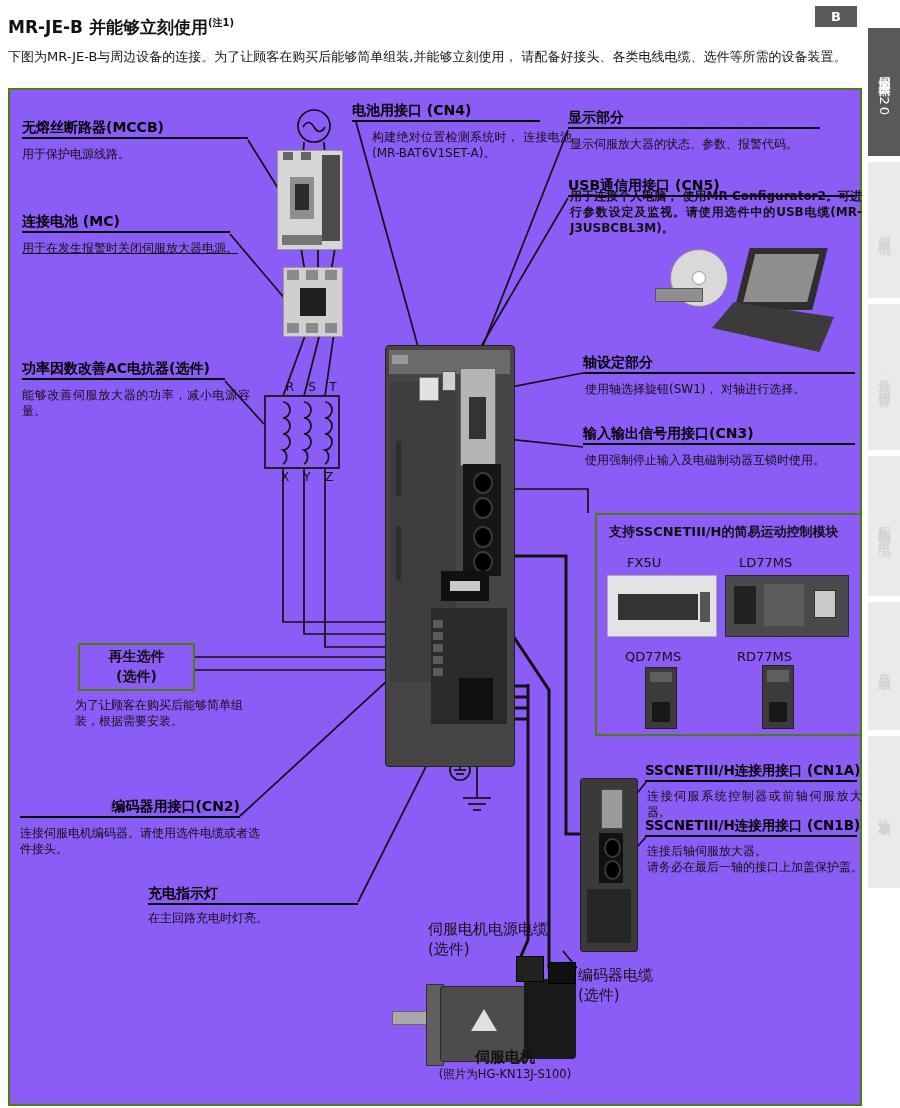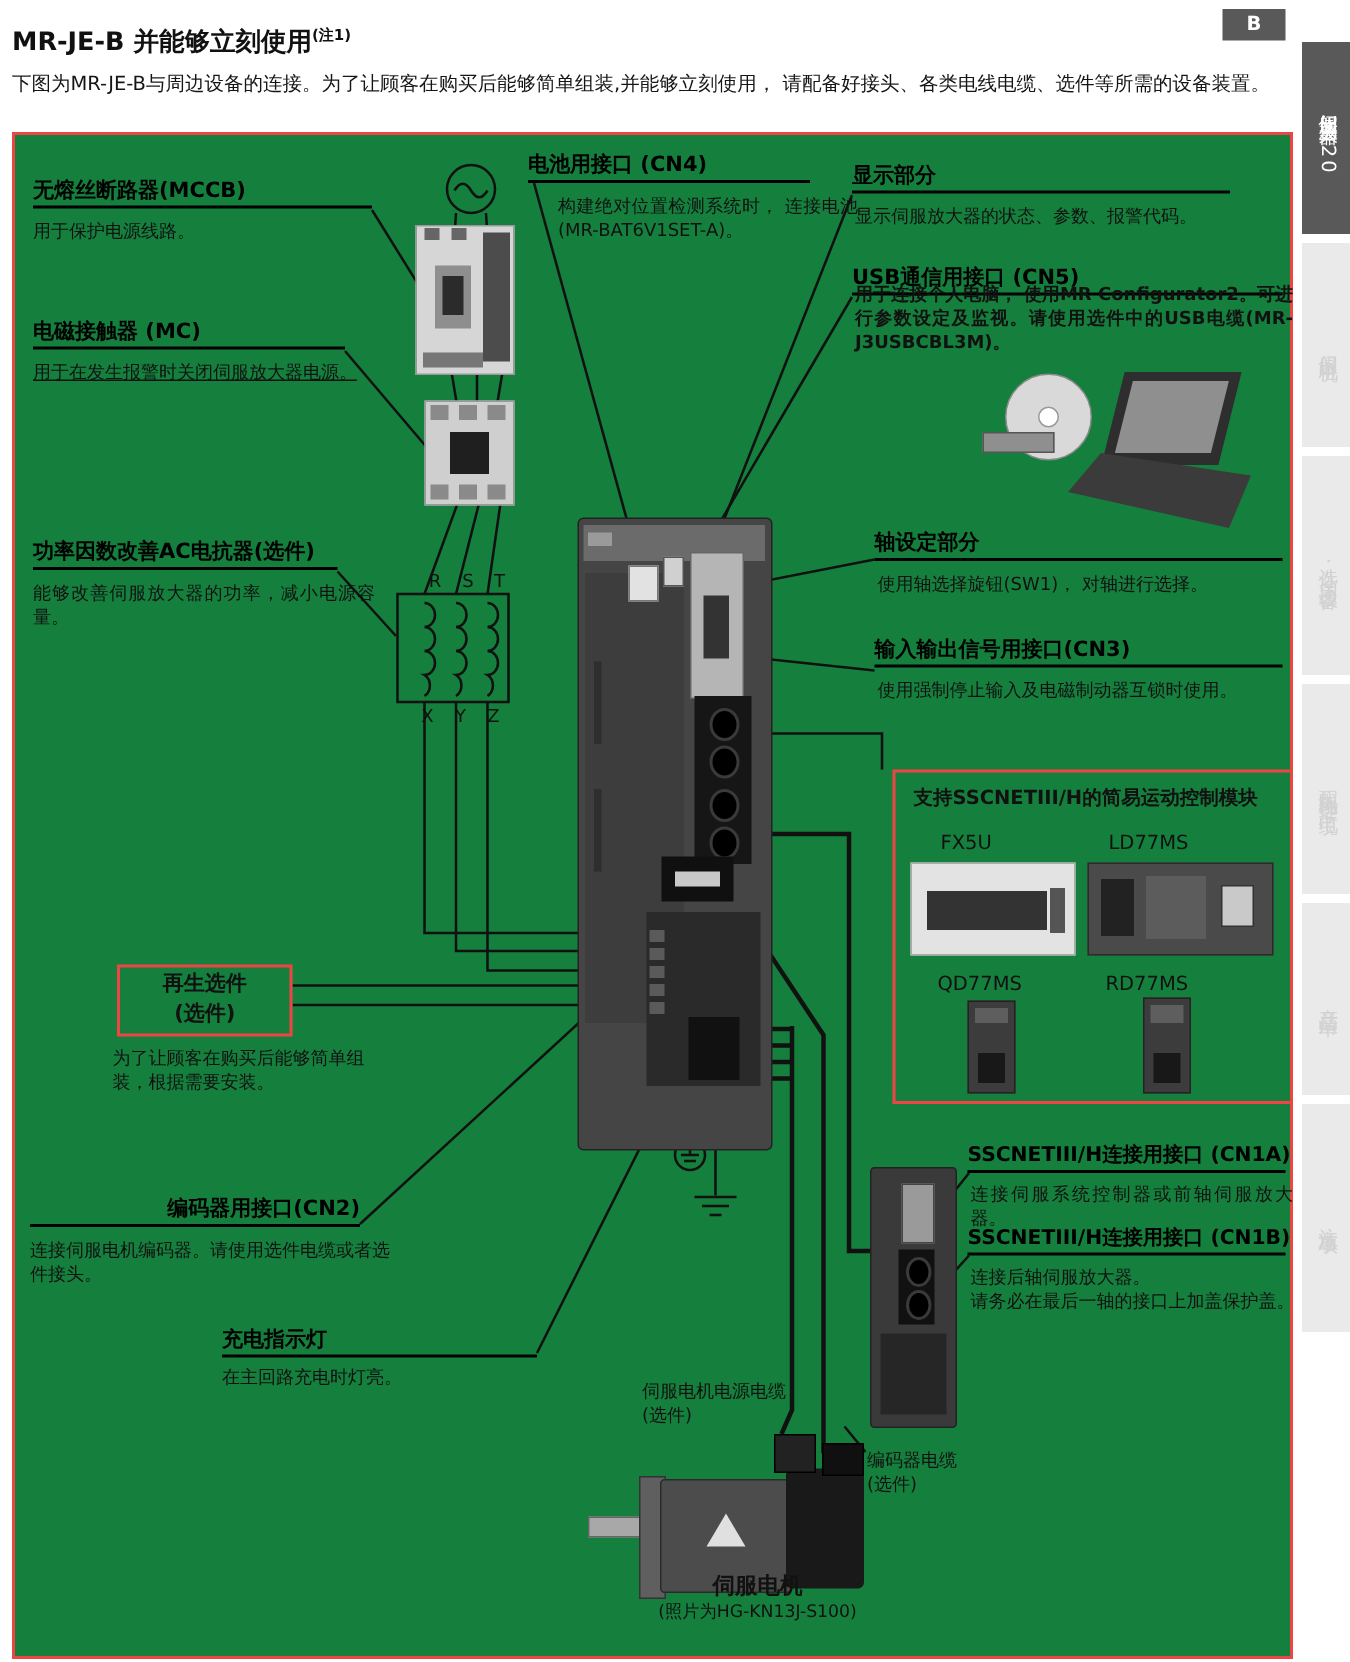--- a/index.html
+++ b/index.html
@@ -7,25 +7,25 @@
     width:900px;height:1108px;position:relative;background:#fff;
     font-family:"DejaVu Sans","Liberation Sans",sans-serif;color:#111;
     overflow:hidden;
   }
   .abs{position:absolute;}
   .page-title{position:absolute;left:8px;top:5px;font-size:17px;font-weight:bold;white-space:nowrap;}
   .page-title sup{font-size:10px;font-weight:bold;}
   .badge{position:absolute;left:815px;top:6px;width:42px;height:21px;background:#595959;color:#fff;
     font-size:13px;font-weight:bold;text-align:center;line-height:21px;}
   .intro{position:absolute;left:8px;top:34px;width:846px;font-size:13px;line-height:1.5;color:#151515;}
-  .frame{position:absolute;border:2px solid #ef4444;background:#15803d;}
+  .frame{position:absolute;border:2px solid #4d7c0f;background:#8b5cf6;}
   .callout-title{position:absolute;font-weight:bold;font-size:14px;color:#000;
     border-bottom:2px solid #000;padding-bottom:2px;white-space:nowrap;line-height:1.1;}
   .callout-body{position:absolute;font-size:12px;line-height:1.35;color:#111;text-align:justify;}
-  .smalllabel{position:absolute;font-size:12px;line-height:1.3;color:#111;}
+  .smalllabel{position:absolute;font-size:15px;line-height:1.3;color:#111;}
   .term{position:absolute;width:14px;font-size:12px;text-align:center;color:#111;}
   .sidebar-tab{position:absolute;left:868px;width:32px;background:#eaeaea;color:#d2d2d2;
     writing-mode:vertical-rl;text-orientation:mixed;font-size:13px;letter-spacing:2px;
     display:flex;align-items:center;justify-content:center;}
   .sidebar-tab.active{background:#595959;color:#fff;}
   .modbox-title{position:absolute;font-size:13px;font-weight:bold;white-space:nowrap;}
   .modlabel{position:absolute;font-size:13px;color:#111;white-space:nowrap;}
   .dev{position:absolute;}
   .oval{position:absolute;background:#000;border:2px solid #3a3a3a;border-radius:50%;}
   svg.overlay{position:absolute;left:0;top:0;pointer-events:none;}
@@ -210,21 +210,21 @@
 <div class="dev" style="left:440px;top:986px;width:86px;height:74px;background:#4c4c4c;border:1px solid #2a2a2a;border-radius:3px;">
   <div class="abs" style="left:30px;top:22px;width:0;height:0;border-left:13px solid transparent;border-right:13px solid transparent;border-bottom:22px solid #e0e0e0;"></div>
 </div>
 <div class="dev" style="left:524px;top:979px;width:52px;height:80px;background:#191919;border-radius:4px;"></div>
 <div class="dev" style="left:516px;top:956px;width:26px;height:24px;background:#222;border:1px solid #000;"></div>
 <div class="dev" style="left:548px;top:962px;width:26px;height:20px;background:#101010;border:1px solid #000;"></div>
 
 <div class="callout-title" style="left:22px;top:120px;width:226px;">无熔丝断路器(MCCB)</div>
 <div class="callout-body" style="left:22px;top:146px;width:230px;">用于保护电源线路。</div>
 
-<div class="callout-title" style="left:22px;top:214px;width:208px;">电磁接触器 (MC)</div>
+<div class="callout-title" style="left:22px;top:214px;width:208px;">连接电池 (MC)</div>
 <div class="callout-body" style="left:22px;top:240px;width:238px;text-decoration:underline;">用于在发生报警时关闭伺服放大器电源。</div>
 
 <div class="callout-title" style="left:22px;top:361px;width:203px;">功率因数改善AC电抗器(选件)</div>
 <div class="callout-body" style="left:22px;top:387px;width:228px;">能够改善伺服放大器的功率，减小电源容量。</div>
 
 <div class="frame" style="left:78px;top:643px;width:113px;height:42px;text-align:center;font-weight:bold;font-size:14px;line-height:1.4;padding-top:2px;">
   <div>再生选件</div>
   <div>(选件)</div>
 </div>
 <div class="callout-body" style="left:75px;top:697px;width:168px;">为了让顾客在购买后能够简单组装，根据需要安装。</div>

